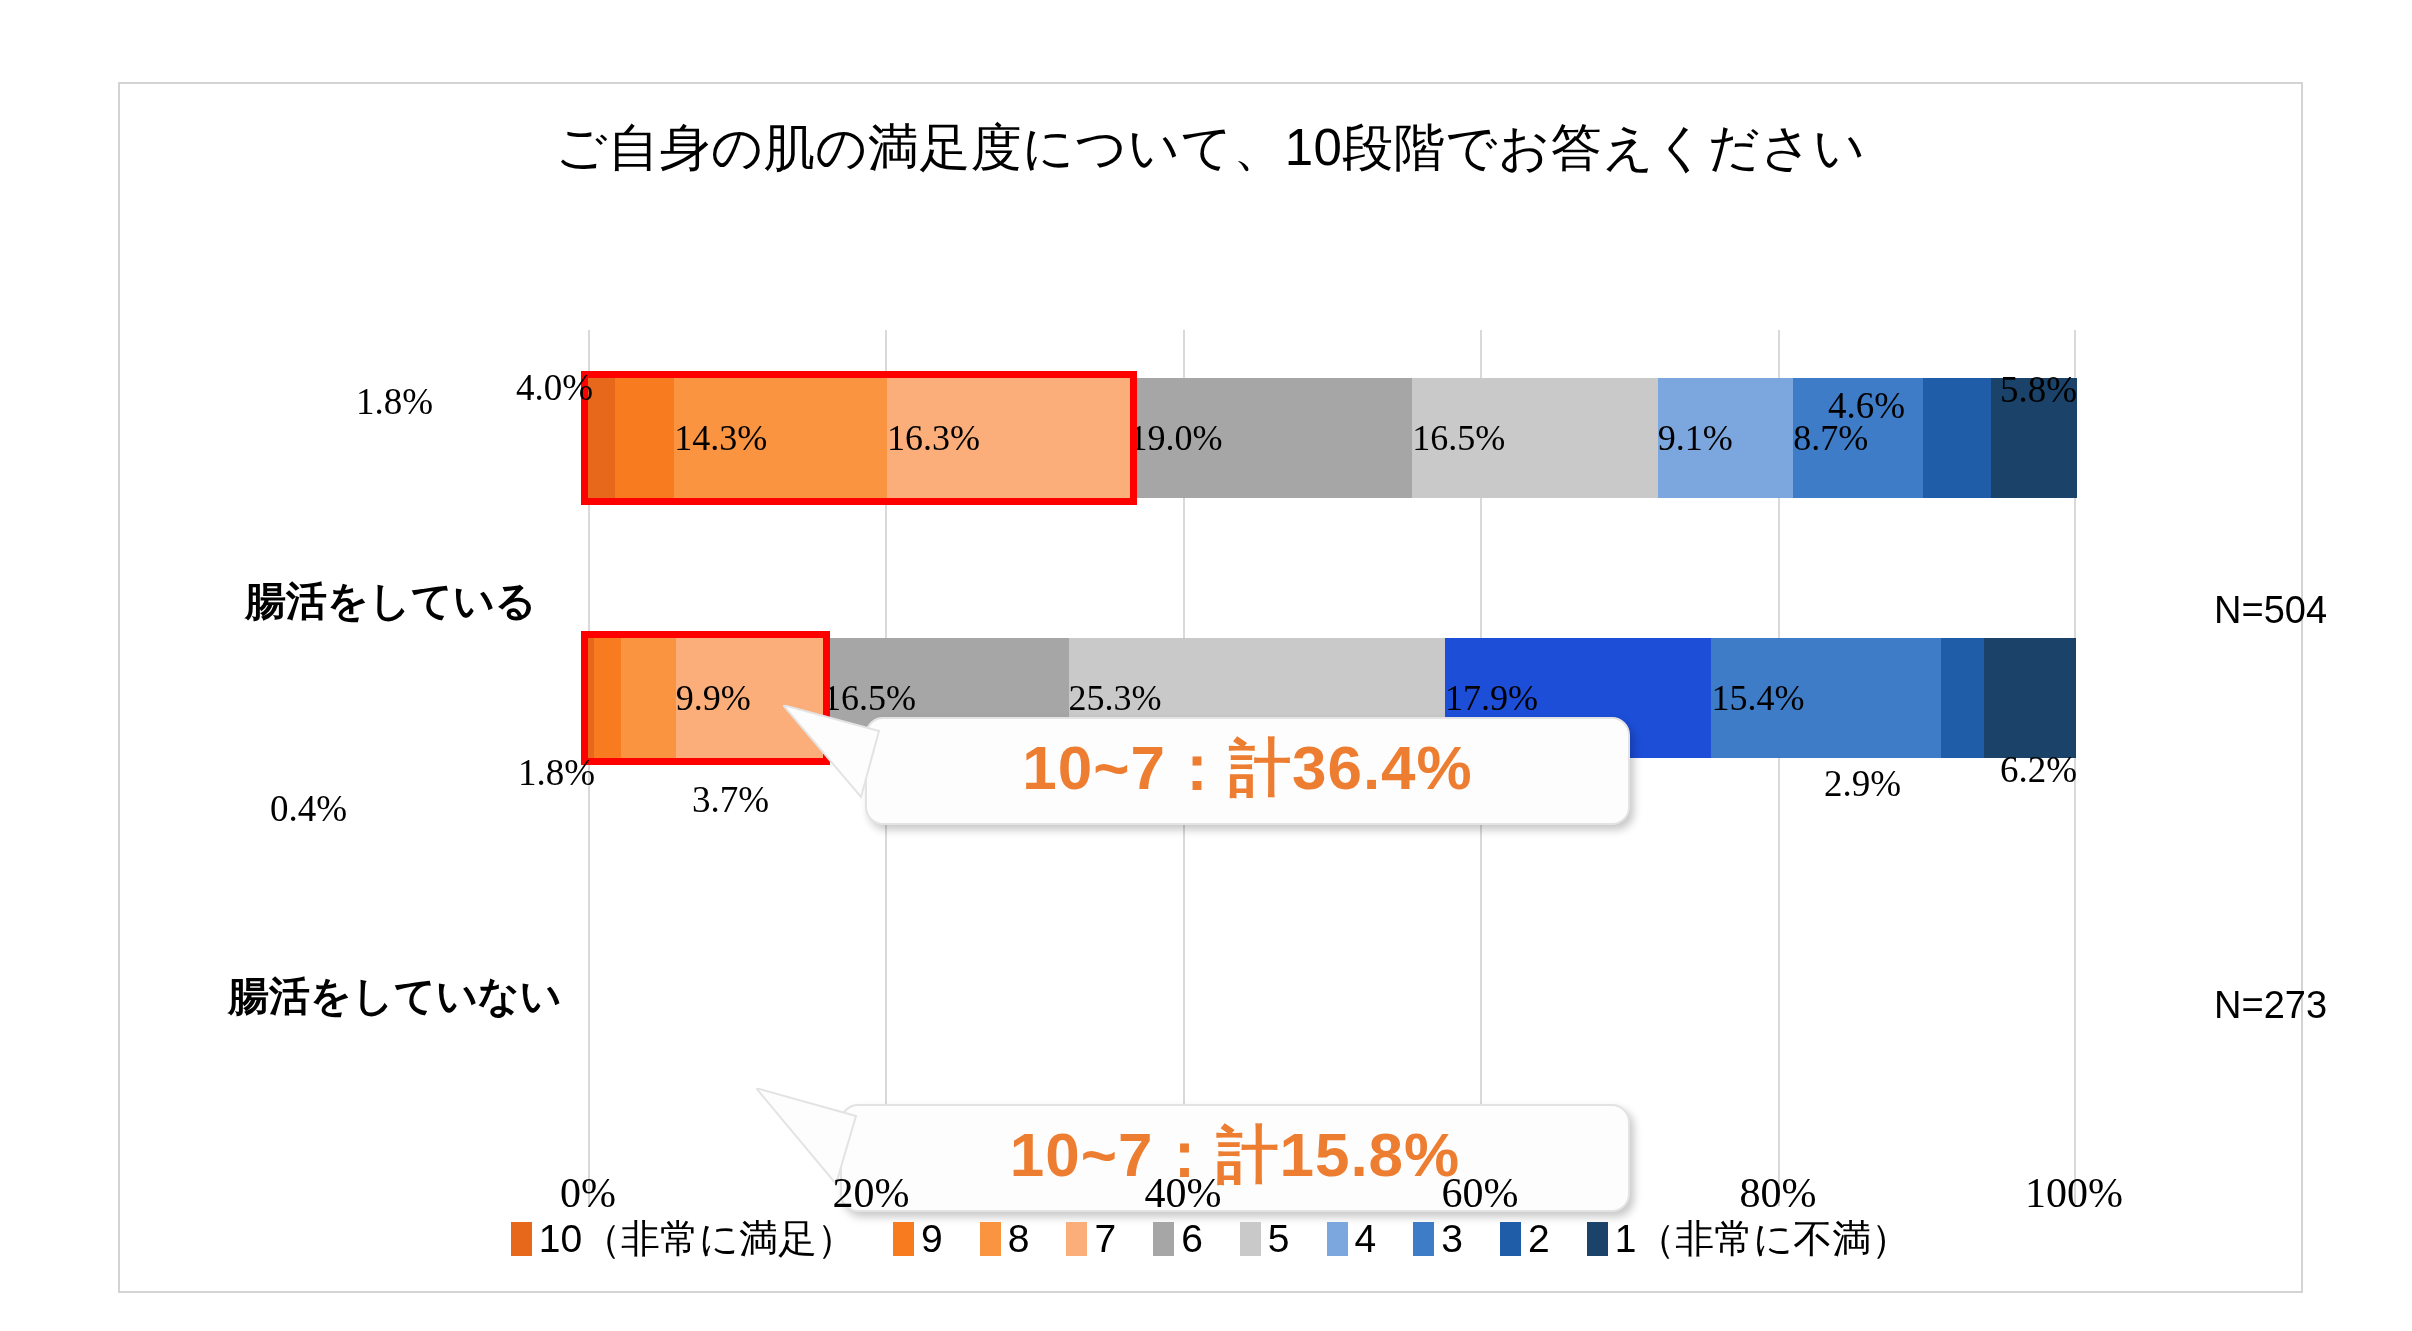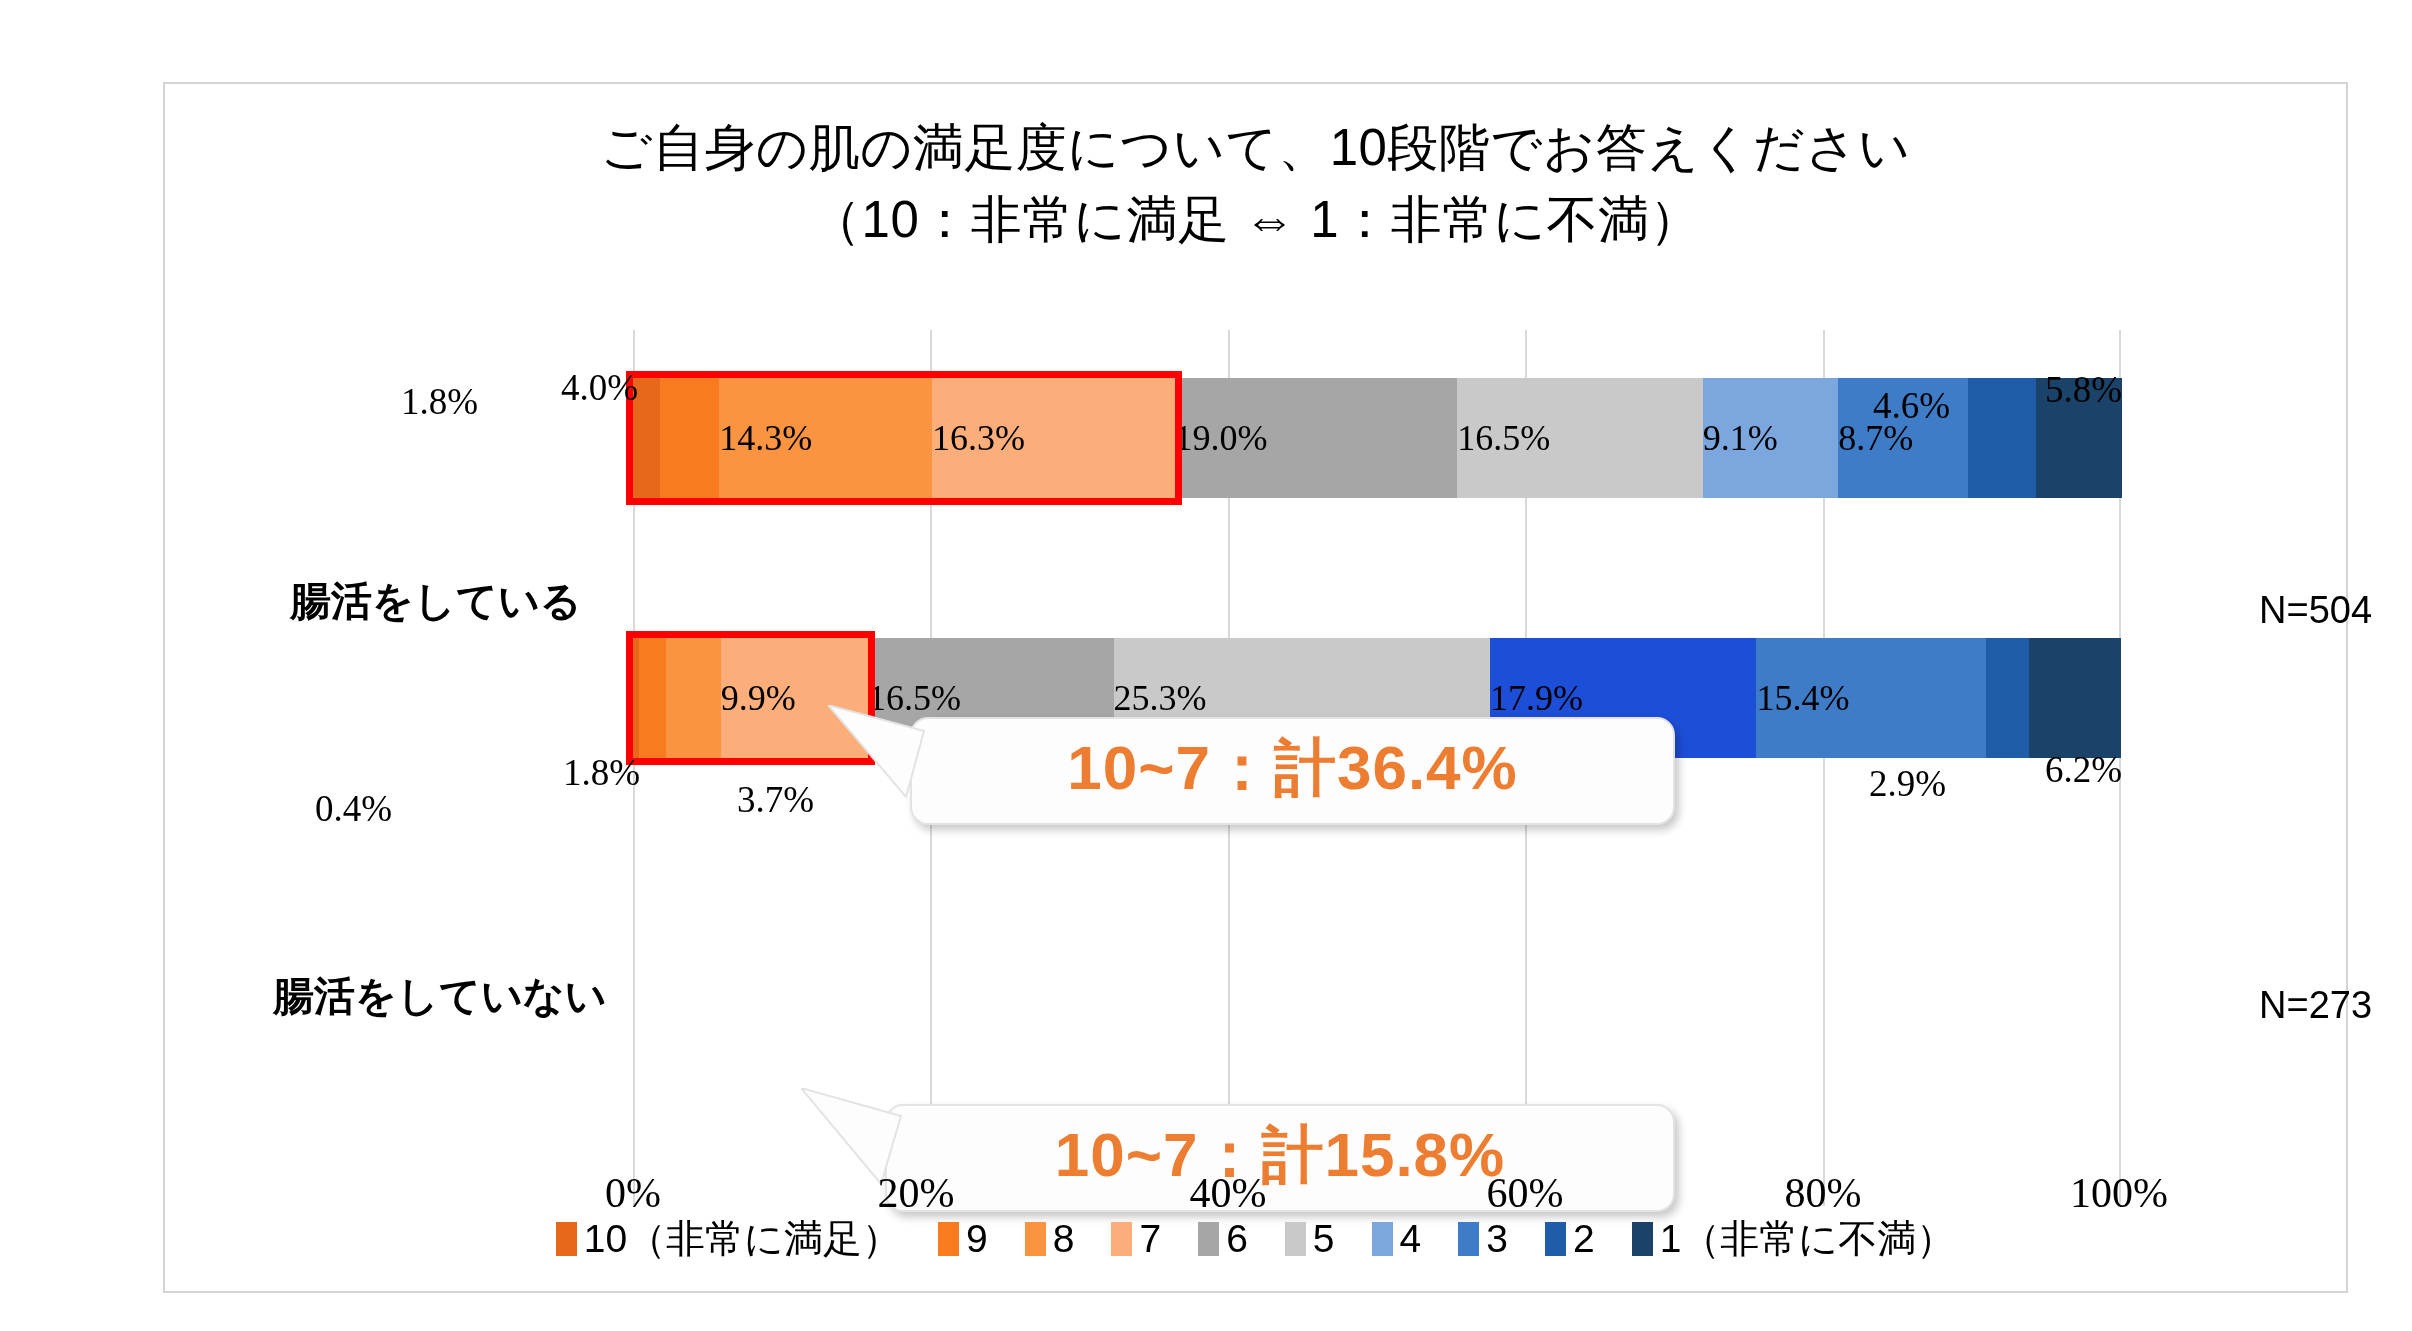--- a/index.html
+++ b/index.html
@@ -9,21 +9,20 @@
     font-family: "Liberation Sans", "DejaVu Sans", sans-serif;
     overflow: hidden;
   }
 
   #frame {
     position: absolute;
     left: 118px; top: 82px;
     width: 2185px; height: 1211px;
     border: 2px solid #d4d4d4;
     background: #ffffff;
-    margin-left: 45px;
   }
 
   
   #title-block {
     position: absolute;
     left: 0; top: 28px; width: 100%;
     text-align: center;
     color: #000;
   }
   .title-line {
@@ -214,21 +213,20 @@
     <line x1="1880" y1="612" x2="1875" y2="860"></line>
     <line x1="1990" y1="612" x2="1960" y2="860"></line>
     <line x1="2060" y1="612" x2="2020" y2="860"></line>
   </g>
 </svg>
 
 <div id="frame">
 
   <div id="title-block">
     <div class="title-line">ご自身の肌の満足度について、10段階でお答えください</div>
-    <div class="title-line">（10：非常に満足 ⇔ 1：非常に不満）</div>
   </div>
 
   <div class="cat-label" id="cat-label-1">腸活をしている</div>
   <div class="cat-label" id="cat-label-2">腸活をしていない</div>
 
   <div class="n-label" id="n-label-1">N=504</div>
   <div class="n-label" id="n-label-2">N=273</div>
 
   <div id="plot">
     <div class="gridline" style="left:0px"></div>

